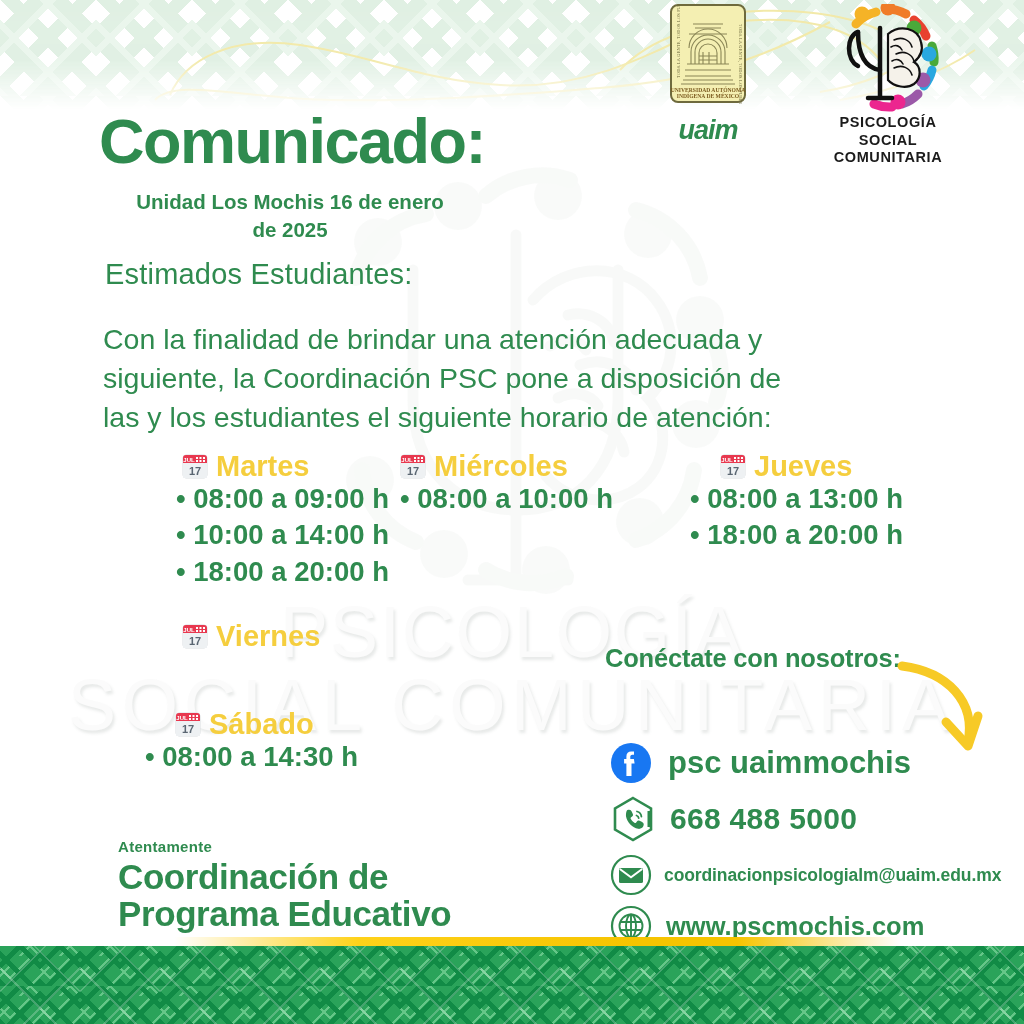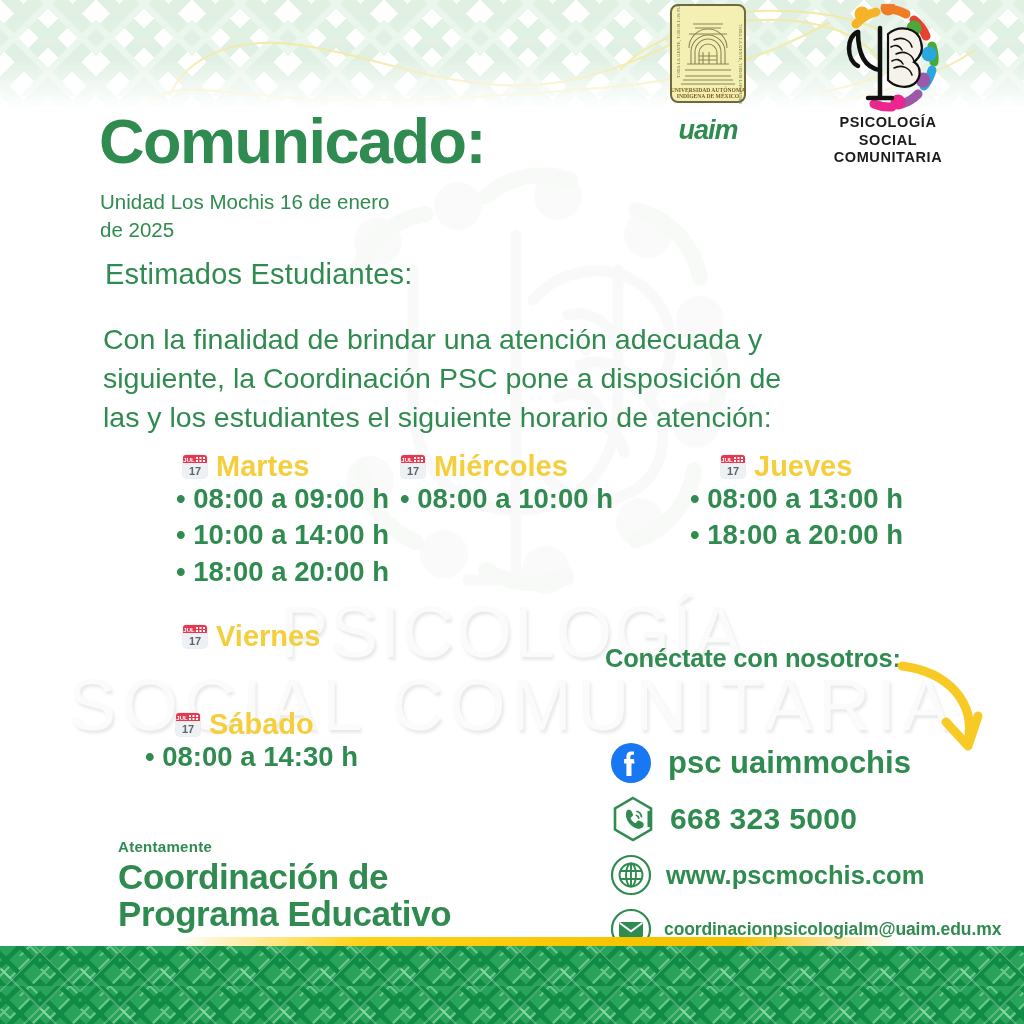--- a/index.html
+++ b/index.html
@@ -100,21 +100,21 @@
     font-size:14.5px; font-weight:bold; letter-spacing:.6px; line-height:1.22;
   }
 
   
   .headline {
     position:absolute; left:99px; top:110px;
     font-size:63px; font-weight:bold; color:#2f8b4f; letter-spacing:-1.5px; line-height:1;
   }
   .subhead {
     position:absolute; left:100px; top:188px; width:380px;
-    font-size:20.5px; font-weight:normal; color:#2f8b4f; line-height:1.35;
+    font-size:20.5px; font-weight:bold; color:#2f8b4f; line-height:1.35;text-align:center;
   }
   .greeting {
     position:absolute; left:105px; top:258px;
     font-size:29px; color:#2f8b4f; font-weight:400; letter-spacing:.2px;
   }
   .para {
     position:absolute; left:103px; top:320px; width:830px;
     font-size:28.5px; color:#2f8b4f; font-weight:400; line-height:1.36;
     text-align:justify; text-justify:inter-word;
   }
@@ -465,47 +465,47 @@
         <svg viewBox="0 0 46 46" width="46" height="46">
           <path d="M23,2 L41,12.5 V33.5 L23,44 L5,33.5 V12.5 Z" fill="none" stroke="#2f8b4f" stroke-width="2.6"></path>
           <path d="M17.5,14 c2.4,-1 3.6,0.2 4.3,1.7 l1,2.2 c0.5,1.1 0.2,1.9 -0.7,2.6 l-1.2,0.9 c-0.4,0.3 -0.5,0.7 -0.3,1.2 c0.8,1.9 2.3,3.5 4.2,4.4 c0.5,0.2 0.9,0.1 1.2,-0.3 l0.9,-1.2 c0.7,-0.9 1.5,-1.2 2.6,-0.7 l2.2,1 c1.5,0.7 2.7,1.9 1.7,4.3 c-0.8,1.9 -3,3.1 -5.3,2.7 c-5.6,-1 -11,-6.4 -12,-12 C15.7,18.2 16.2,14.6 17.5,14 Z" fill="#2f8b4f"></path>
           <g fill="none" stroke="#2f8b4f" stroke-width="1.8" stroke-linecap="round">
             <path d="M27,15.5 a6,6 0 0 1 4.4,5.2"></path>
             <path d="M26.5,19.5 a3,3 0 0 1 2.2,2.6"></path>
           </g>
           <rect x="37.5" y="15" width="3" height="16" fill="#2f8b4f"></rect>
         </svg>
       </span>
-      <span class="txt">668 323 5000</span>
+      <span class="txt">668 488 5000</span>
+    </div>
+
+    <div class="crow r-ml">
+      <span class="ico">
+        <svg viewBox="0 0 42 42" width="42" height="42">
+          <circle cx="21" cy="21" r="19" fill="none" stroke="#2f8b4f" stroke-width="2.2"></circle>
+          <rect x="9" y="14" width="24" height="15" rx="1.6" fill="#2f8b4f"></rect>
+          <path d="M9.8,15 L21,23.2 L32.2,15" fill="none" stroke="#ffffff" stroke-width="2"></path>
+        </svg>
+      </span>
+      <span class="txt">coordinacionpsicologialm@uaim.edu.mx</span>
     </div>
 
     <div class="crow r-wb">
       <span class="ico">
         <svg viewBox="0 0 42 42" width="42" height="42">
           <circle cx="21" cy="21" r="19" fill="none" stroke="#2f8b4f" stroke-width="2.2"></circle>
           <g fill="none" stroke="#2f8b4f" stroke-width="1.9">
             <circle cx="21" cy="21" r="11.5"></circle>
             <ellipse cx="21" cy="21" rx="5" ry="11.5"></ellipse>
             <path d="M10.2,17 H31.8 M10.2,25 H31.8 M21,9.5 V32.5"></path>
           </g>
         </svg>
       </span>
       <span class="txt">www.pscmochis.com</span>
     </div>
-
-    <div class="crow r-ml">
-      <span class="ico">
-        <svg viewBox="0 0 42 42" width="42" height="42">
-          <circle cx="21" cy="21" r="19" fill="none" stroke="#2f8b4f" stroke-width="2.2"></circle>
-          <rect x="9" y="14" width="24" height="15" rx="1.6" fill="#2f8b4f"></rect>
-          <path d="M9.8,15 L21,23.2 L32.2,15" fill="none" stroke="#ffffff" stroke-width="2"></path>
-        </svg>
-      </span>
-      <span class="txt">coordinacionpsicologialm@uaim.edu.mx</span>
-    </div>
   </div>
 
   <div class="yellow-rule"></div>
   <div class="bottom-band">
     <div class="tileA"></div>
     <div class="tileB"></div>
   </div>
 
 </div>
 

